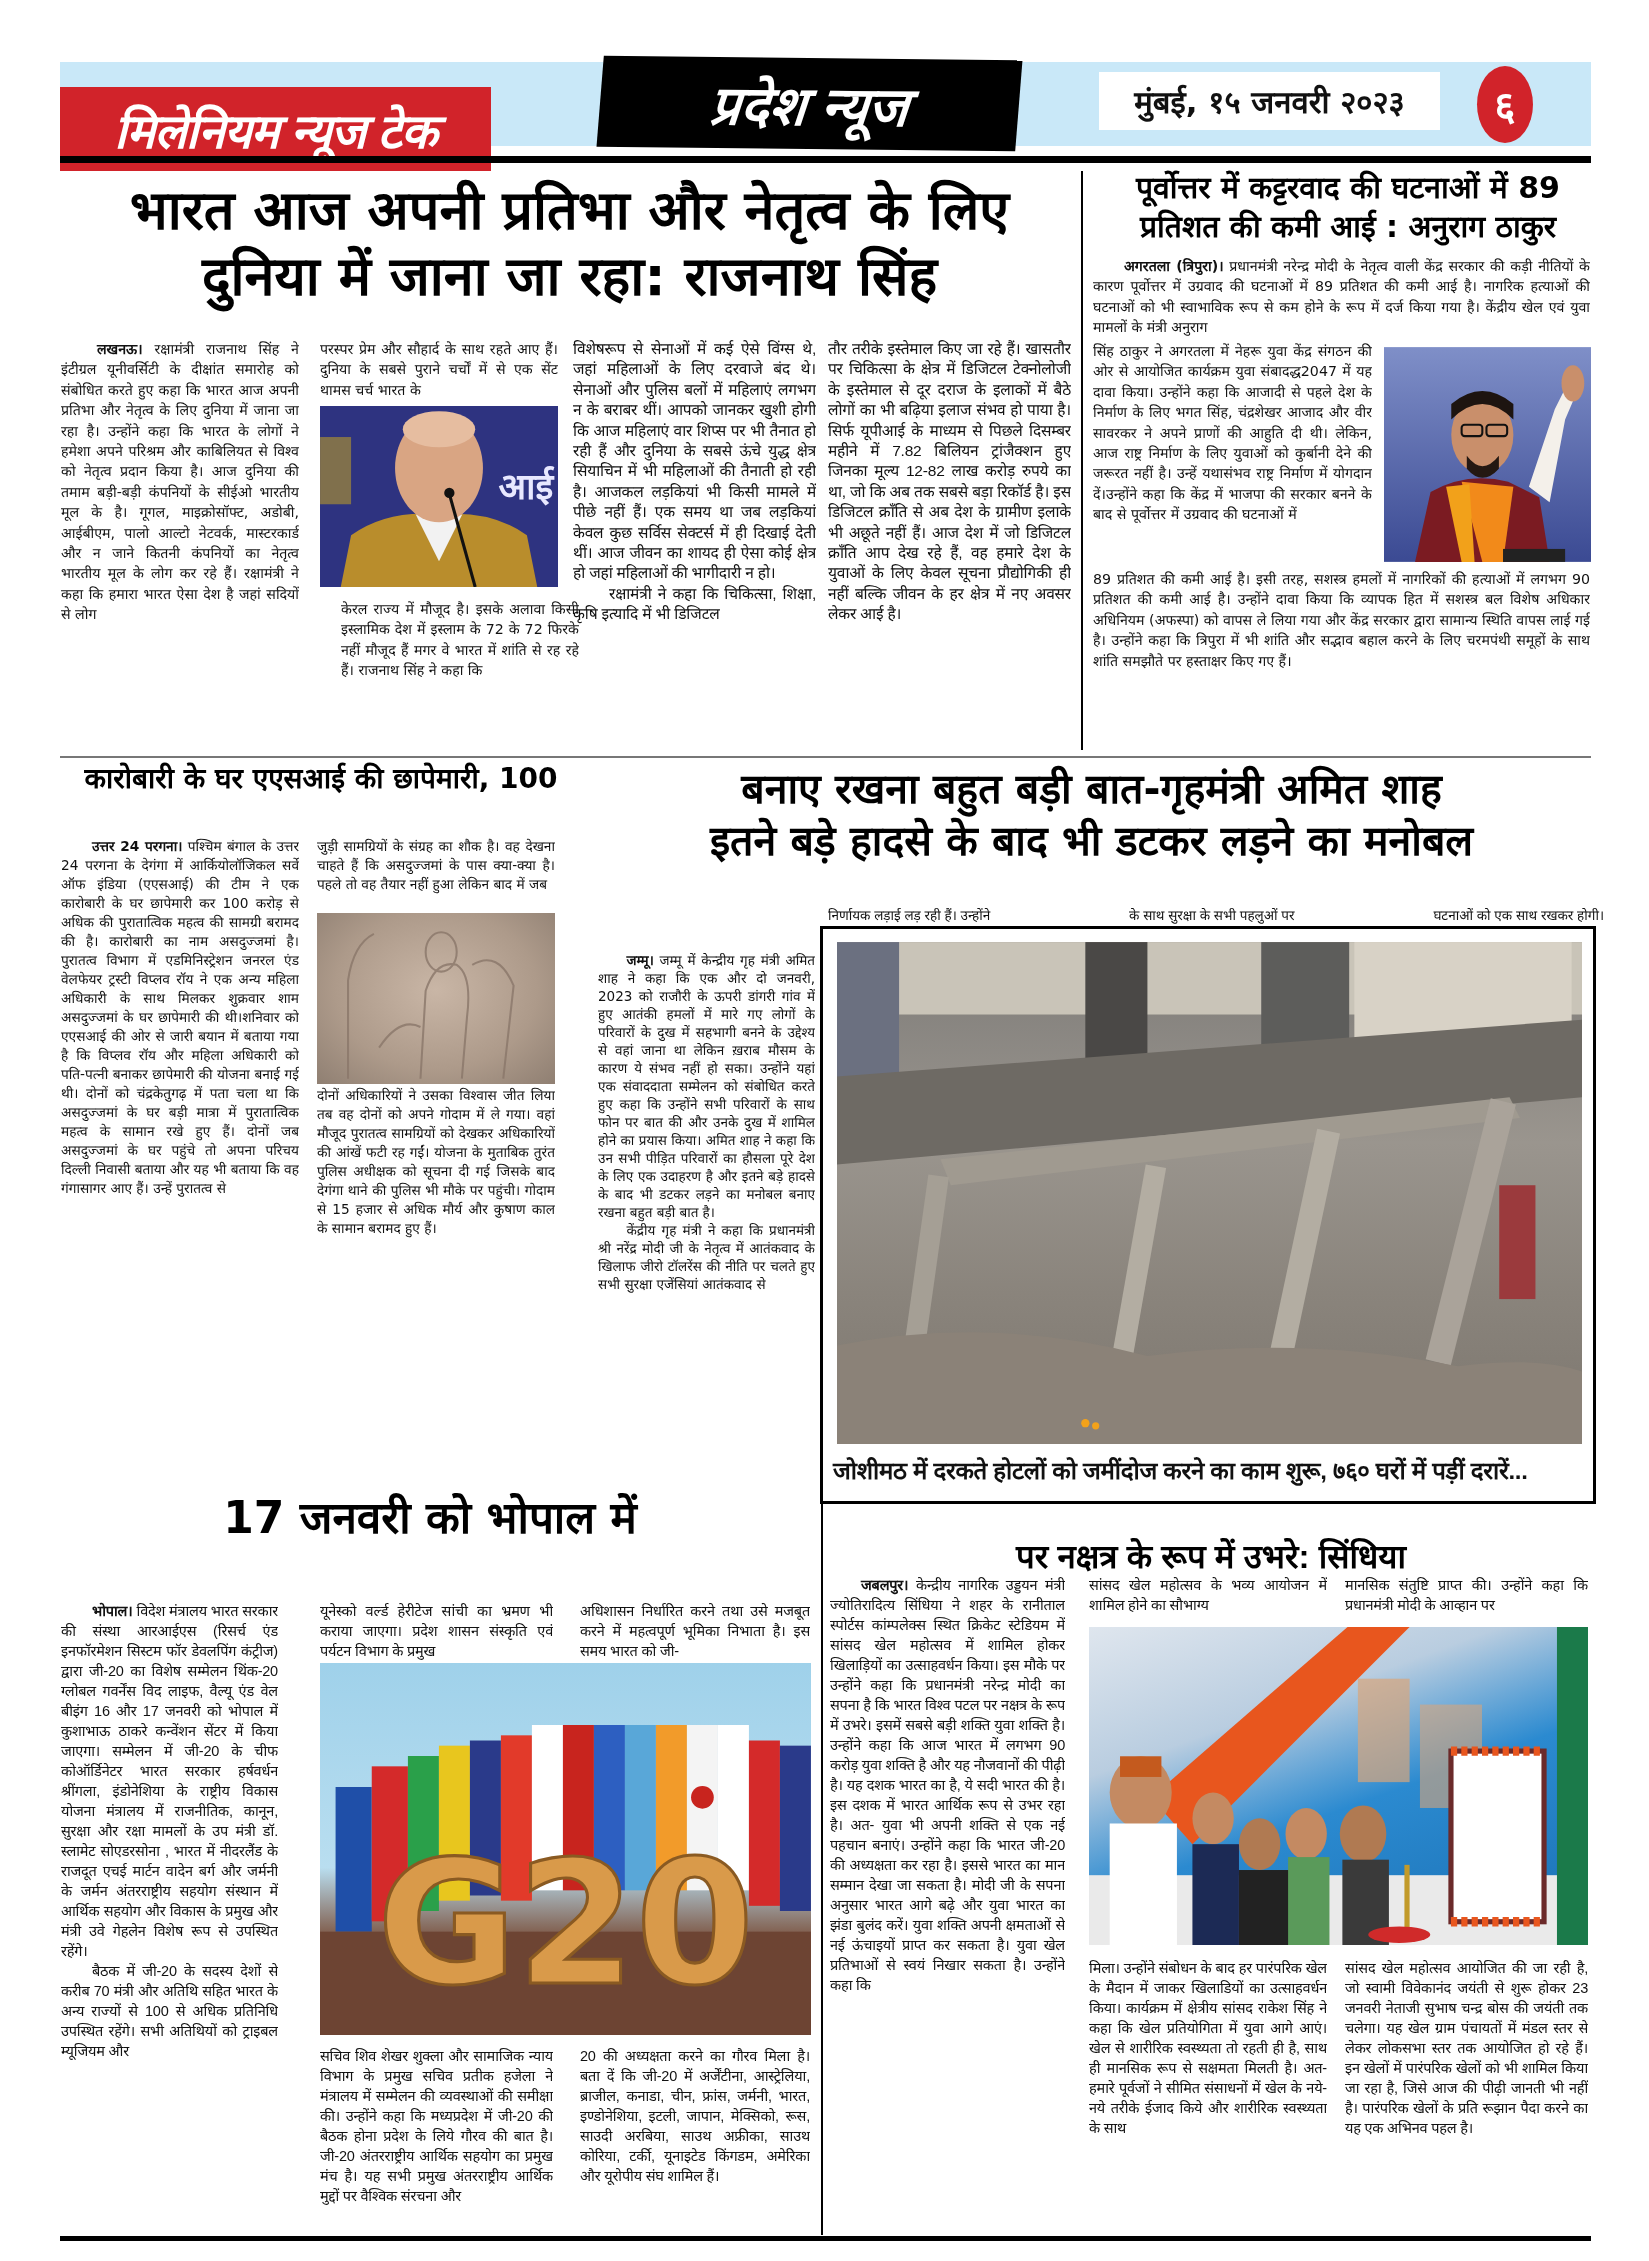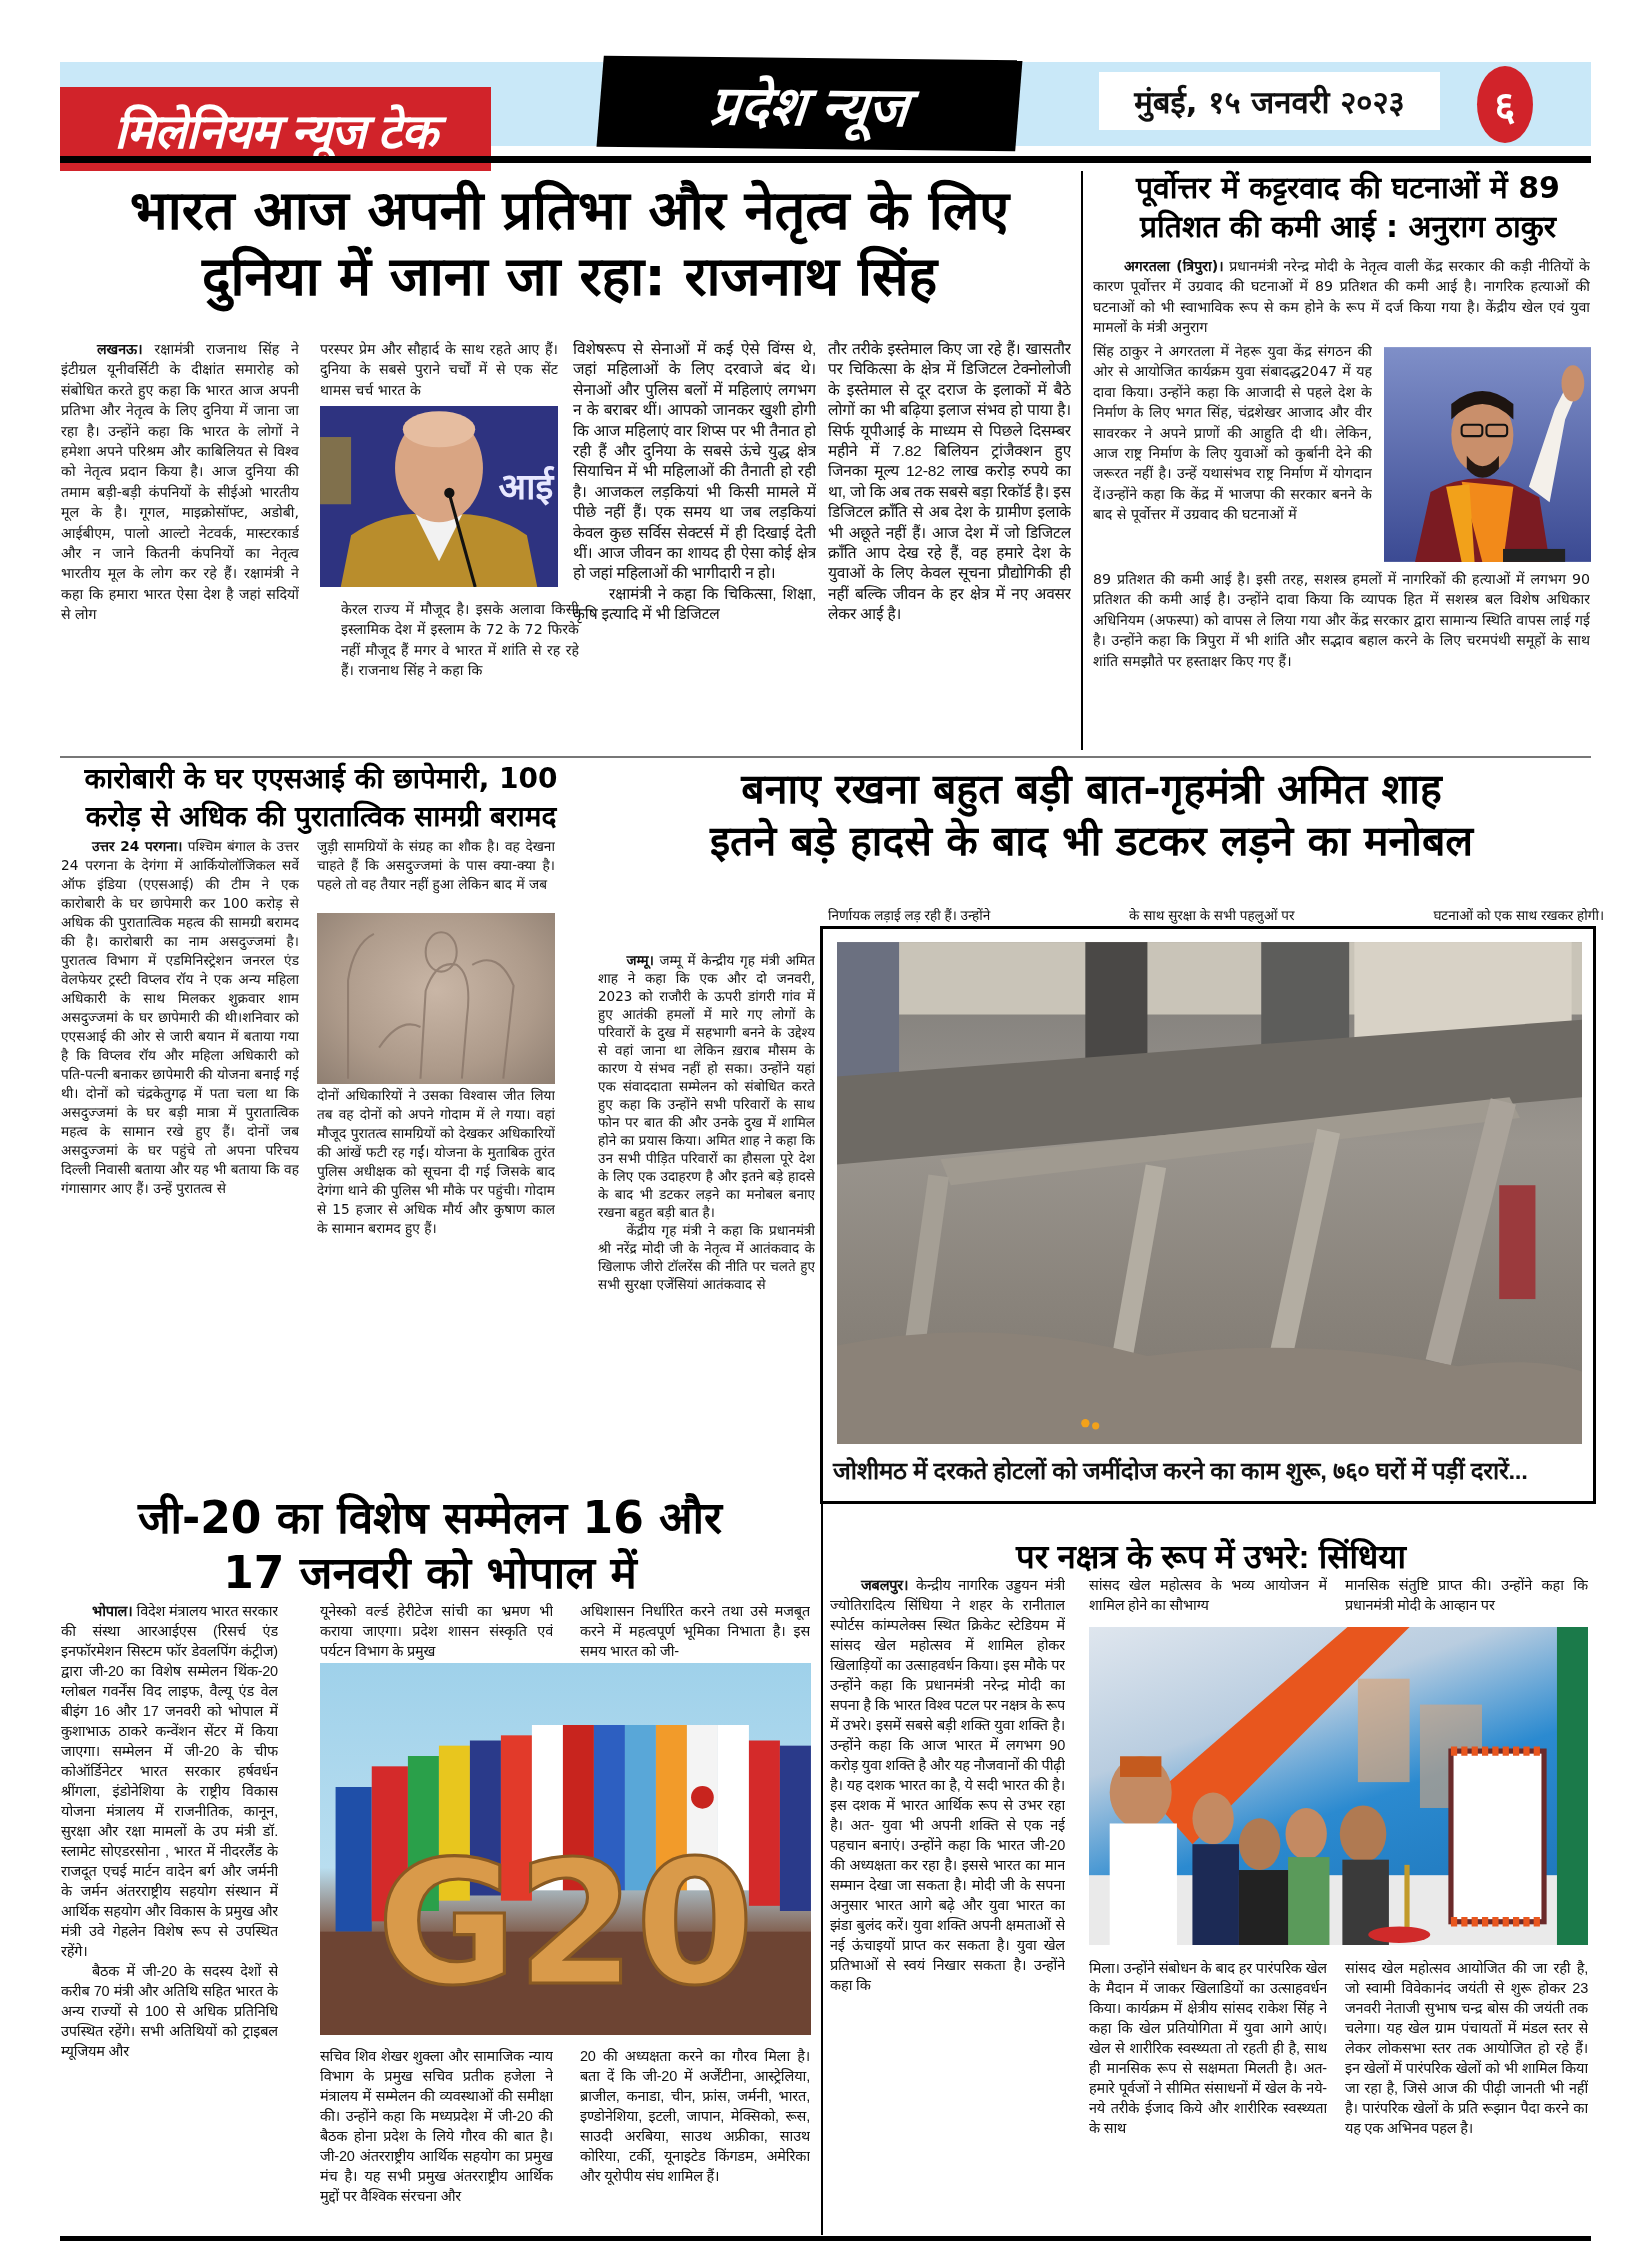--- a/index.html
+++ b/index.html
@@ -91,21 +91,20 @@
     <path d="M280 270 L330 120 L360 60 L380 70 L350 140 L320 300 Z" fill="#f4f0ea"></path>
     <ellipse cx="365" cy="70" rx="22" ry="35" fill="#c98f6b"></ellipse>
     <rect x="230" y="390" width="120" height="25" fill="#222"></rect>
   </svg>
 </div>
 <div class="abs col" style="left:1093px;top:569px;width:497px;height:184px;">89 प्रतिशत की कमी आई है। इसी तरह, सशस्त्र हमलों में नागरिकों की हत्याओं में लगभग 90 प्रतिशत की कमी आई है। उन्होंने दावा किया कि व्यापक हित में सशस्त्र बल विशेष अधिकार अधिनियम (अफस्पा) को वापस ले लिया गया और केंद्र सरकार द्वारा सामान्य स्थिति वापस लाई गई है। उन्होंने कहा कि त्रिपुरा में भी शांति और सद्भाव बहाल करने के लिए चरमपंथी समूहों के साथ शांति समझौते पर हस्ताक्षर किए गए हैं।</div>
 <div class="abs rule" style="left:60px;top:756px;width:1531px;height:1.6px;background:#777;"></div>
 
 <div class="abs headline" style="left:52px;top:760px;width:538px;font-size:28px;line-height:1.35;">
   <div>कारोबारी के घर एएसआई की छापेमारी, 100</div>
-  <div>करोड़ से अधिक की पुरातात्विक सामग्री बरामद</div>
 </div>
 <div class="abs col" style="left:61px;top:837px;width:238px;height:652px;font-size:13.7px;line-height:19px;">
   <span style="display:inline-block;width:31px"></span><b>उत्तर 24 परगना।</b>
   <span>पश्चिम बंगाल के उत्तर 24 परगना के देगंगा में आर्कियोलॉजिकल सर्वे ऑफ इंडिया (एएसआई) की टीम ने एक कारोबारी के घर छापेमारी कर 100 करोड़ से अधिक की पुरातात्विक महत्व की सामग्री बरामद की है। कारोबारी का नाम असदुज्जमां है। पुरातत्व विभाग में एडमिनिस्ट्रेशन जनरल एंड वेलफेयर ट्रस्टी विप्लव रॉय ने एक अन्य महिला अधिकारी के साथ मिलकर शुक्रवार शाम असदुज्जमां के घर छापेमारी की थी।शनिवार को एएसआई की ओर से जारी बयान में बताया गया है कि विप्लव रॉय और महिला अधिकारी को पति-पत्नी बनाकर छापेमारी की योजना बनाई गई थी। दोनों को चंद्रकेतुगढ़ में पता चला था कि असदुज्जमां के घर बड़ी मात्रा में पुरातात्विक महत्व के सामान रखे हुए हैं। दोनों जब असदुज्जमां के घर पहुंचे तो अपना परिचय दिल्ली निवासी बताया और यह भी बताया कि वह गंगासागर आए हैं। उन्हें पुरातत्व से</span>
 </div>
 <div class="abs col" style="left:317px;top:837px;width:238px;height:78px;font-size:13.7px;line-height:19px;">जुड़ी सामग्रियों के संग्रह का शौक है। वह देखना चाहते हैं कि असदुज्जमां के पास क्या-क्या है। पहले तो वह तैयार नहीं हुआ लेकिन बाद में जब</div>
 <div class="abs photo" style="left:317px;top:913px;width:238px;height:171px;background:radial-gradient(ellipse at 50% 45%,#c9b6a6 0%,#ad9a8a 60%,#8f7f72 100%);">
   <svg width="238" height="171" viewBox="0 0 460 330">
     <g fill="none" stroke="#8a776a" stroke-width="4" opacity="0.8">
       <path d="M60 320 L60 130 Q70 60 110 40"></path>
@@ -150,21 +149,20 @@
     <rect x="1280" y="470" width="70" height="220" fill="#9b3a3d"></rect>
     <path d="M0 780 Q300 720 600 800 Q900 760 1200 820 Q1350 800 1440 830 L1440 970 L0 970 Z" fill="#8b8278"></path>
     <circle cx="480" cy="930" r="8" fill="#f3a21a"></circle>
     <circle cx="500" cy="935" r="7" fill="#f3a21a"></circle>
   </svg>
 </div>
 <div class="abs caption" style="left:833px;top:1453px;width:750px;">जोशीमठ में दरकते होटलों को जमींदोज करने का काम शुरू, ७६० घरों में पड़ीं दरारें...</div>
 <div class="abs vrule" style="left:821px;top:1500px;height:735px;width:1.6px;"></div>
 
 <div class="abs headline" style="left:47px;top:1490px;width:766px;font-size:44px;line-height:1.25;">
-  <div>जी-20 का विशेष सम्मेलन 16 और</div>
   <div>17 जनवरी को भोपाल में</div>
 </div>
 <div class="abs col cond" style="left:61px;top:1601px;width:217px;height:621px;font-size:14.5px;line-height:20px;">
   <span style="display:inline-block;width:31px"></span><b>भोपाल।</b>
   <span>विदेश मंत्रालय भारत सरकार की संस्था आरआईएस (रिसर्च एंड इनफॉरमेशन सिस्टम फॉर डेवलपिंग कंट्रीज) द्वारा जी-20 का विशेष सम्मेलन थिंक-20 ग्लोबल गवर्नेंस विद लाइफ, वैल्यू एंड वेल बीइंग 16 और 17 जनवरी को भोपाल में कुशाभाऊ ठाकरे कन्वेंशन सेंटर में किया जाएगा। सम्मेलन में जी-20 के चीफ कोऑर्डिनेटर भारत सरकार हर्षवर्धन श्रींगला, इंडोनेशिया के राष्ट्रीय विकास योजना मंत्रालय में राजनीतिक, कानून, सुरक्षा और रक्षा मामलों के उप मंत्री डॉ. स्लामेट सोएडरसोना , भारत में नीदरलैंड के राजदूत एचई मार्टन वादेन बर्ग और जर्मनी के जर्मन अंतरराष्ट्रीय सहयोग संस्थान में आर्थिक सहयोग और विकास के प्रमुख और मंत्री उवे गेहलेन विशेष रूप से उपस्थित रहेंगे।</span><br>
   <span style="display:inline-block;width:31px"></span><span>बैठक में जी-20 के सदस्य देशों से करीब 70 मंत्री और अतिथि सहित भारत के अन्य राज्यों से 100 से अधिक प्रतिनिधि उपस्थित रहेंगे। सभी अतिथियों को ट्राइबल म्यूजियम और</span>
 </div>
 <div class="abs col cond" style="left:320px;top:1601px;width:233px;height:62px;font-size:14.5px;line-height:20px;">यूनेस्को वर्ल्ड हेरीटेज सांची का भ्रमण भी कराया जाएगा। प्रदेश शासन संस्कृति एवं पर्यटन विभाग के प्रमुख</div>
 <div class="abs col cond" style="left:580px;top:1601px;width:230px;height:62px;font-size:14.5px;line-height:20px;">अधिशासन निर्धारित करने तथा उसे मजबूत करने में महत्वपूर्ण भूमिका निभाता है। इस समय भारत को जी-</div>
 <div class="abs photo" style="left:320px;top:1663px;width:491px;height:372px;background:linear-gradient(180deg,#9fd1ea 0%,#b9def0 55%,#7a4f3a 75%,#5a3828 100%);">

